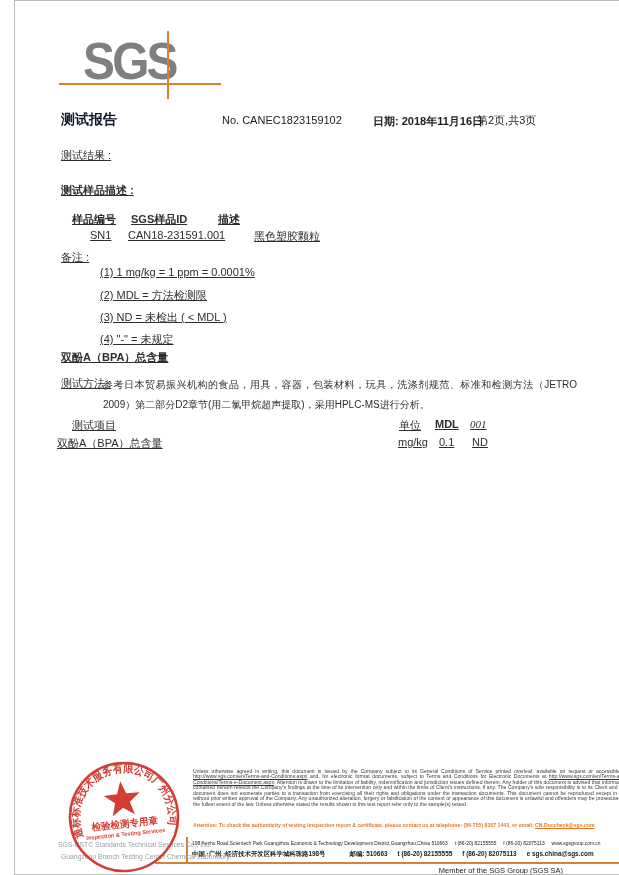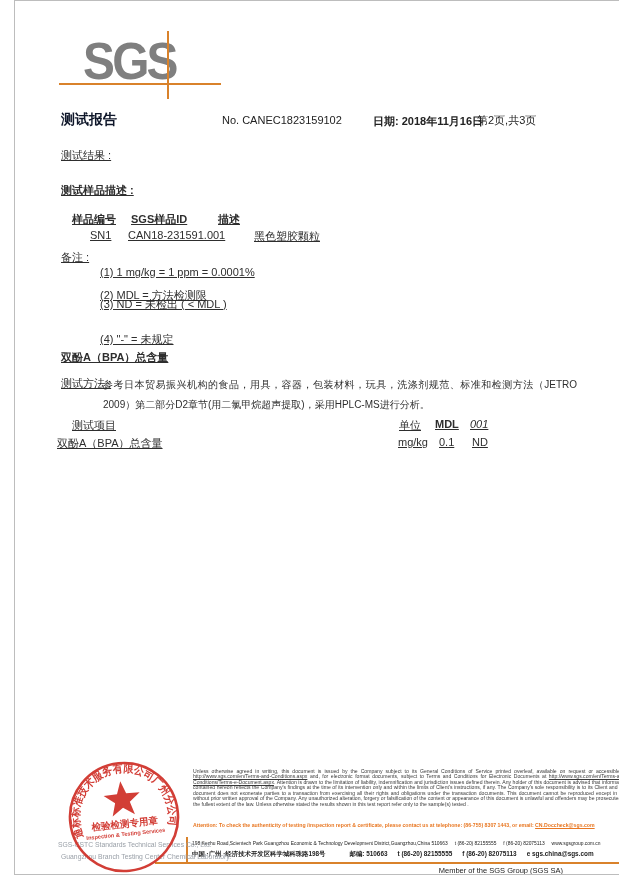--- a/index.html
+++ b/index.html
@@ -87,31 +87,31 @@
   <div class="abs body-txt bold" style="left:57px;top:211px;">样品编号</div>
   <div class="abs body-txt bold" style="left:116px;top:211px;">SGS样品ID</div>
   <div class="abs body-txt bold" style="left:203px;top:211px;">描述</div>
   <div class="abs body-txt" style="left:75px;top:228px;">SN1</div>
   <div class="abs body-txt" style="left:113px;top:228px;">CAN18-231591.001</div>
   <div class="abs body-txt" style="left:203px;top:228px;padding-left:36px;">黑色塑胶颗粒</div>
 
   <div class="abs body-txt" style="left:46px;top:249px;">备注 :</div>
   <div class="abs body-txt" style="left:85px;top:265px;">(1) 1 mg/kg = 1 ppm = 0.0001%</div>
   <div class="abs body-txt" style="left:85px;top:287px;">(2) MDL = 方法检测限</div>
-  <div class="abs body-txt" style="left:85px;top:296px;">(3) ND = 未检出 ( &lt; MDL )</div>
+  <div class="abs body-txt" style="left:85px;top:309px;">(3) ND = 未检出 ( &lt; MDL )</div>
   <div class="abs body-txt" style="left:85px;top:331px;">(4) "-" = 未规定</div>
 
   <div class="abs body-txt bold ul" style="left:46px;top:349px;">双酚A（BPA）总含量</div>
   <div class="abs body-txt" style="left:46px;top:375px;">测试方法 :</div>
   <div class="abs method-text">参考日本贸易振兴机构的食品，用具，容器，包装材料，玩具，洗涤剂规范、标准和检测方法（JETRO 2009）第二部分D2章节(用二氯甲烷超声提取)，采用HPLC-MS进行分析。</div>
 
   <div class="abs body-txt ul" style="left:57px;top:417px;">测试项目</div>
   <div class="abs body-txt ul" style="left:384px;top:417px;">单位</div>
   <div class="abs body-txt bold ul" style="left:420px;top:417px;">MDL</div>
-  <div class="abs body-txt it ul" style="left:455px;top:417px;">001</div>
+  <div class="abs body-txt it ul" style="left:455px;top:417px;font-family:Liberation Serif, serif;">001</div>
   <div class="abs body-txt" style="left:42px;top:435px;">双酚A（BPA）总含量</div>
   <div class="abs body-txt" style="left:383px;top:435px;">mg/kg</div>
   <div class="abs body-txt" style="left:424px;top:435px;">0.1</div>
   <div class="abs body-txt" style="left:457px;top:435px;">ND</div>
 
   <div class="abs company-gray" style="left:43px;top:840px;">SGS-CSTC Standards Technical Services Co., Ltd.</div>
   <div class="abs company-gray" style="left:46px;top:852px;">Guangzhou Branch Testing Center Chemical Laboratory.</div>
 
   <svg class="abs stamp" viewBox="0 0 118 118">
     <circle cx="59" cy="59" r="54" fill="none" stroke="var(--stamp-red)" stroke-width="2.6"></circle>

